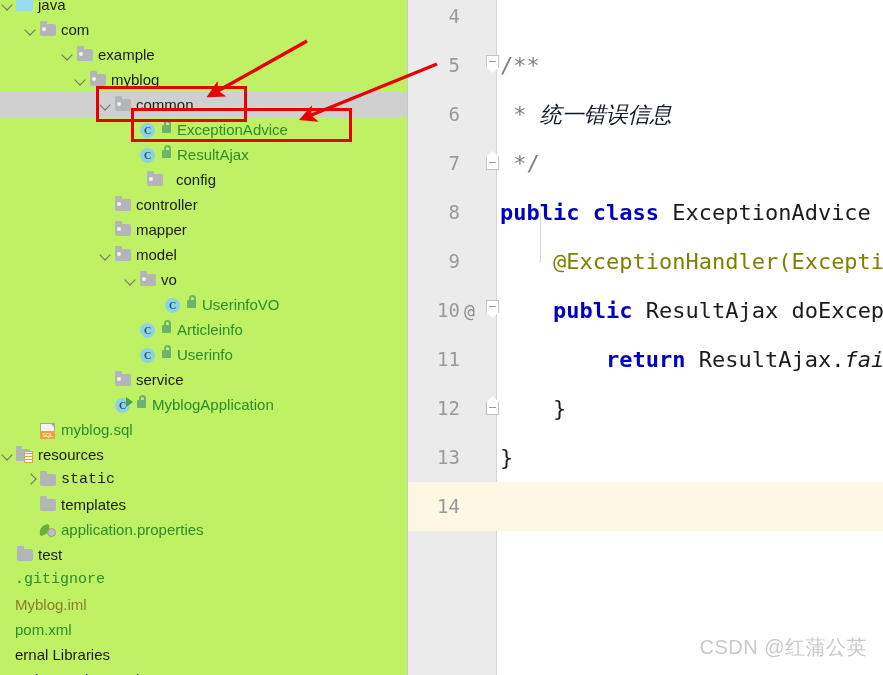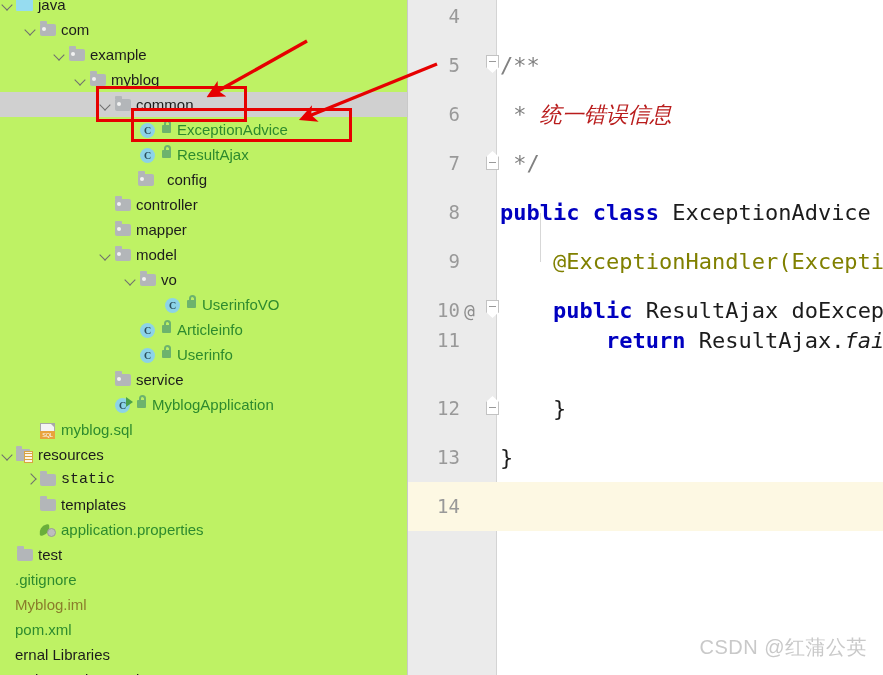--- a/index.html
+++ b/index.html
@@ -328,21 +328,21 @@
     white-space: pre;
     color: #1c1c1c;
   }
   .indent-guide {
     position: absolute;
     width: 1px; background: #d7d7d7;
   }
   .tk-kw   { color: #0000c0; font-weight: bold; }
   .tk-ann  { color: #808000; }
   .tk-cmt  { color: #808080; }
-  .tk-cmt-i{ color: #b91c1c; font-style: italic; }
+  .tk-cmt-i{ color: #0f172a; font-style: italic; }
   .tk-static { font-style: italic; }
 
   
   #overlay {
     position: absolute;
     left: 0; top: 0;
     width: 883px; height: 675px;
     pointer-events: none;
   }
   .ann-box {
@@ -376,21 +376,21 @@
         <span class="label lbl-dark">java</span>
       </div>
       <div class="tree-row" style="position: absolute; left: 0px; top: 17px; width: 407px;">
         <div style="width: 23px; flex: 0 0 auto; height: 1px;"></div>
         <span class="twisty down"></span>
         <span class="icon-wrap">
           <span class="ic-folder src"></span>
         </span>
         <span class="label lbl-dark">com</span>
       </div>
-      <div class="tree-row" style="position: absolute; left: 4px; top: 42px; width: 420px;">
+      <div class="tree-row" style="position: absolute; left: 12px; top: 42px; width: 420px;">
         <div style="width: 48px; flex: 0 0 auto; height: 1px;"></div>
         <span class="twisty down"></span>
         <span class="icon-wrap">
           <span class="ic-folder src"></span>
         </span>
         <span class="label lbl-dark">example</span>
       </div>
       <div class="tree-row" style="position: absolute; left: 0px; top: 67px; width: 407px;">
         <div style="width: 73px; flex: 0 0 auto; height: 1px;"></div>
         <span class="twisty down"></span>
@@ -422,21 +422,21 @@
         <div style="width: 123px; flex: 0 0 auto; height: 1px;"></div>
         <span class="twisty "></span>
         <span class="icon-wrap">
           <span class="ic-class">C</span>
         </span>
         <span class="lock-wrap">
           <span class="ic-lock"></span>
         </span>
         <span class="label lbl-green">ResultAjax</span>
       </div>
-      <div class="tree-row" style="position: absolute; left: 7px; top: 167px; width: 407px; gap: 8px;">
+      <div class="tree-row" style="position: absolute; left: 16px; top: 167px; width: 407px; gap: 8px;">
         <div style="width: 98px; flex: 0 0 auto; height: 1px;"></div>
         <span class="twisty "></span>
         <span class="icon-wrap">
           <span class="ic-folder src"></span>
         </span>
         <span class="label lbl-dark">config</span>
       </div>
       <div class="tree-row" style="position: absolute; left: 0px; top: 192px; width: 407px;">
         <div style="width: 98px; flex: 0 0 auto; height: 1px;"></div>
         <span class="twisty "></span>
@@ -565,21 +565,21 @@
         <span class="label lbl-green">application.properties</span>
       </div>
       <div class="tree-row" style="position: absolute; left: 0px; top: 542px; width: 407px;">
         <div style="flex: 0 0 auto; height: 1px;"></div>
         <span class="twisty "></span>
         <span class="icon-wrap">
           <span class="ic-folder plain"></span>
         </span>
         <span class="label lbl-dark">test</span>
       </div>
-      <div class="tree-row" style="position: absolute; left: 0px; top: 567px; width: 407px;">
+      <div class="tree-row" style="position: absolute; left: 0px; top: 567px; width: 407px; font-family: Liberation Mono, monospace;">
         <div style="flex: 0 0 auto; height: 1px;"></div>
         <span class="twisty "></span>
         <span class="label lbl-green">.gitignore</span>
       </div>
       <div class="tree-row" style="position: absolute; left: 0px; top: 592px; width: 407px;">
         <div style="flex: 0 0 auto; height: 1px;"></div>
         <span class="twisty "></span>
         <span class="label lbl-olive">Myblog.iml</span>
       </div>
       <div class="tree-row" style="position: absolute; left: 0px; top: 617px; width: 407px;">
@@ -642,21 +642,21 @@
         </div>
         <div class="ed-row" style="top: 286px;">
           <div class="ln-bg"></div>
           <div class="lnum">10</div>
           <div class="gutter-at">@</div>
           <div class="fold start">
             <span class="minus"></span>
           </div>
           <div class="code"><span class="tk-kw">    public </span><span>ResultAjax doExcep</span></div>
         </div>
-        <div class="ed-row" style="top: 316px;">
+        <div class="ed-row" style="top: 335px;">
           <div class="ln-bg"></div>
           <div class="lnum">11</div>
           <div class="code"><span class="tk-kw">        return </span><span>ResultAjax.</span><span class="tk-static">fai</span></div>
         </div>
         <div class="ed-row" style="top: 384px;">
           <div class="ln-bg"></div>
           <div class="lnum">12</div>
           <div class="fold end">
             <span class="minus"></span>
           </div>

